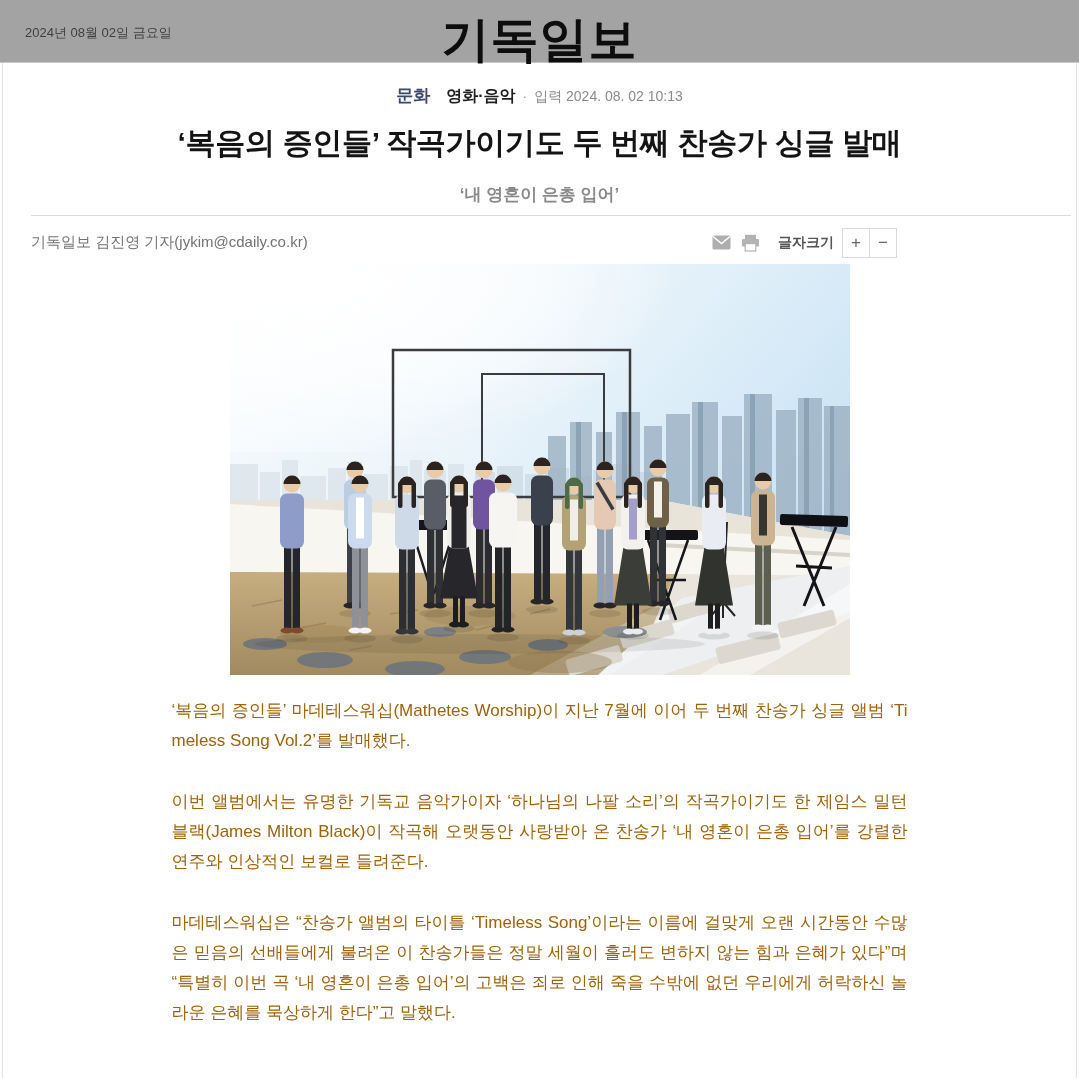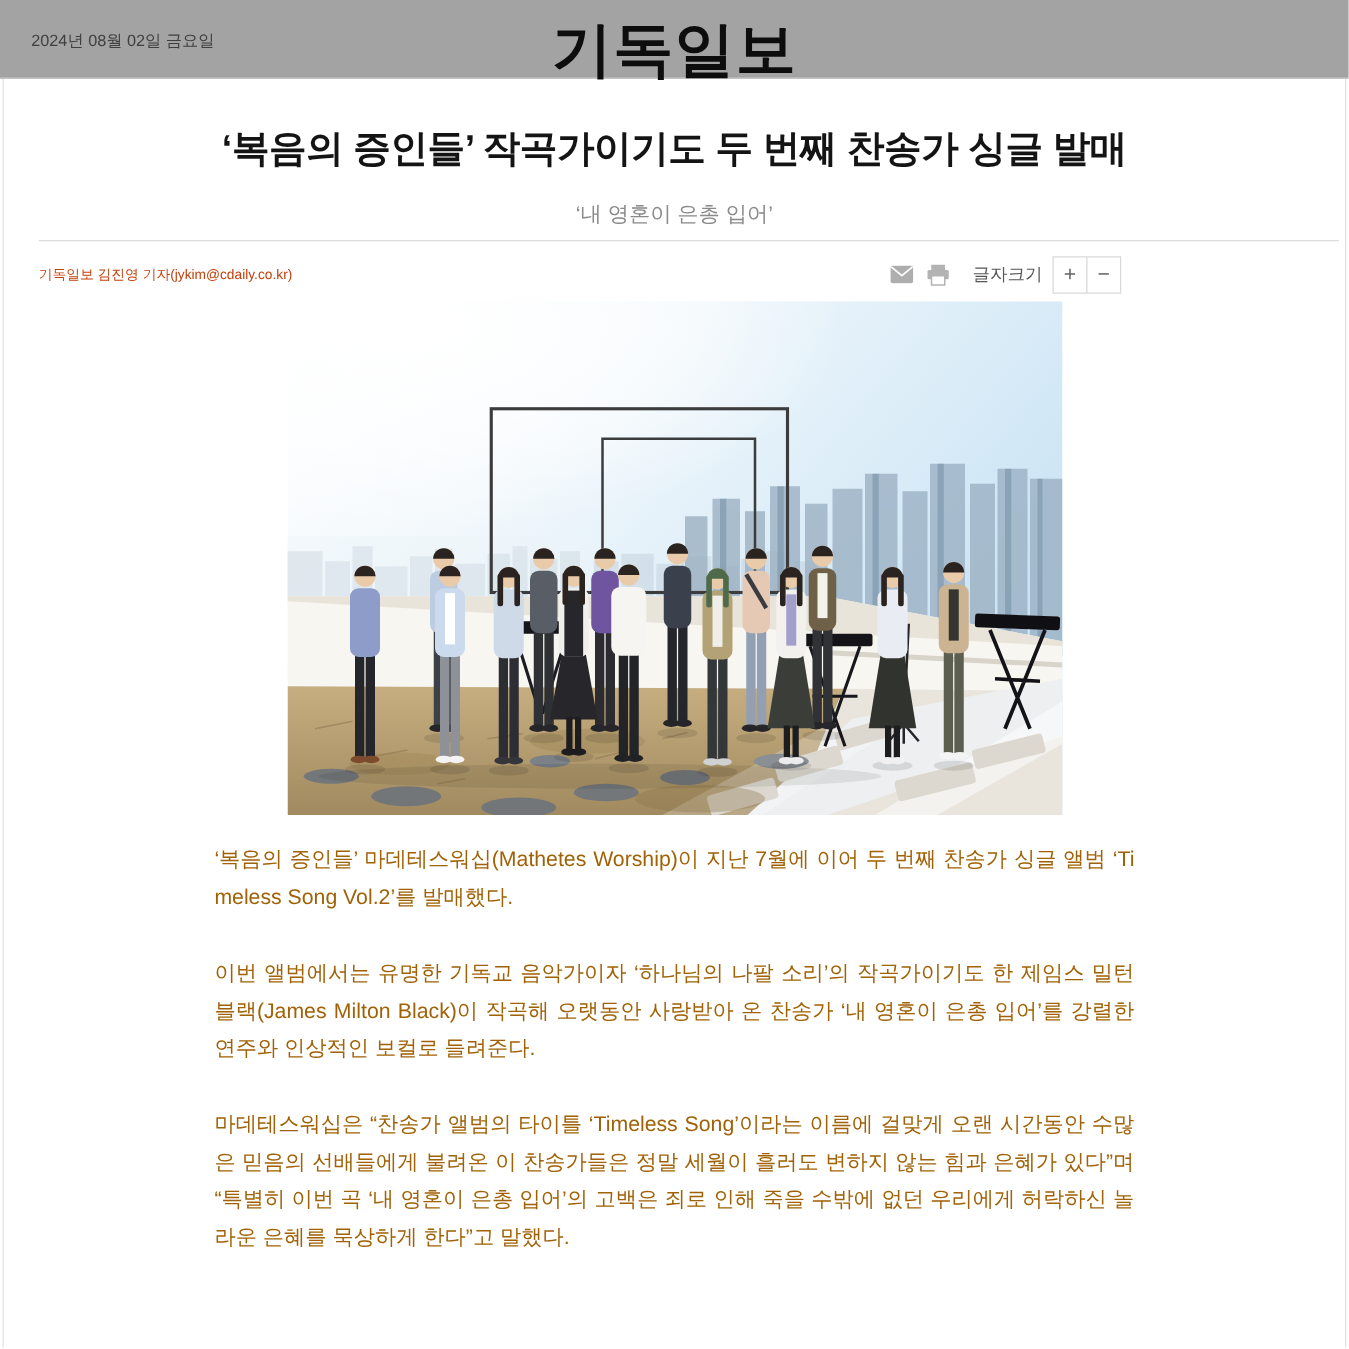--- a/index.html
+++ b/index.html
@@ -15,29 +15,29 @@
   
   .frame{margin:0 2px;border-left:1px solid #e2e2e2;border-right:1px solid #e2e2e2;
     height:1015px;box-sizing:border-box;padding-top:21px;}
   .meta{text-align:center;white-space:nowrap;}
   .meta .cat{color:#39486b;font-weight:800;font-size:17px;margin-right:16px;cursor:pointer;}
   .meta .subcat{color:#1f1f1f;font-weight:800;font-size:16px;cursor:pointer;}
   .meta .dot{color:#9a9a9a;font-size:14px;margin:0 7px;}
   .meta .time{color:#8b8b8b;font-size:14px;}
   h1.title{margin:17px 60px 0;text-align:center;font-size:30px;line-height:1.25;
     font-weight:800;color:#141414;letter-spacing:-0.3px;}
-  h2.subtitle{margin:21px 0 0;text-align:center;font-size:17px;font-weight:400;color:#8a8a8a;}
+  h2.subtitle{margin:21px 0 0;text-align:center;font-size:17px;font-weight:700;color:#8a8a8a;}
   .head-rule{margin:9px 5px 0 28px;border-top:1px solid #dcdcdc;height:0;}
   .byline-row{margin-left:28px;width:866px;display:flex;justify-content:space-between;
     align-items:center;padding-top:12px;}
-  .byline{font-size:11px;color:#c2410c;}
+  .byline{font-size:15px;color:#737373;}
   .tools{display:flex;align-items:center;}
   .tool-ic{width:20px;height:20px;display:flex;align-items:center;justify-content:center;
     margin-left:9px;cursor:pointer;}
-  .fs-label{font-size:14px;color:#555;margin:0 8px 0 18px;}
+  .fs-label{font-size:14px;color:#555;margin:0 8px 0 18px;font-weight:bold;}
   .szbtn{width:28px;height:30px;box-sizing:border-box;border:1px solid #d9d9d9;background:#fff;
     font-size:17px;color:#666;display:flex;align-items:center;justify-content:center;cursor:pointer;}
   .szbtn.minus{margin-left:-1px;}
   
   .article-body{width:736px;margin:6px auto 0;}
   figure{width:620px;margin:0 auto;padding:0;}
   svg.photo{display:block;}
   figcaption{font-size:14px;color:#8b8b8b;margin-top:12px;text-align:left;}
   .article-body p{font-size:17px;line-height:1.77;color:#a16207;text-align:justify;
     word-break:break-all;margin:0;}
@@ -47,20 +47,23 @@
 </head>
 <body>
 
 <div class="topbar">
   <span class="date">2024년 08월 02일 금요일</span>
   <div class="logo">기독일보</div>
 </div>
 
 <div class="frame">
 
+  <div class="meta">
+    <span class="cat">문화</span><span class="subcat">영화·음악</span><span class="dot">·</span><span class="time">입력 2024. 08. 02 10:13</span>
+  </div>
 
   <h1 class="title">‘복음의 증인들’ 작곡가이기도 두 번째 찬송가 싱글 발매</h1>
   <h2 class="subtitle">‘내 영혼이 은총 입어’</h2>
 
   <div class="head-rule"></div>
 
   <div class="byline-row">
     <span class="byline">기독일보 김진영 기자(jykim@cdaily.co.kr)</span>
     <span class="tools">
       <span class="tool-ic">

